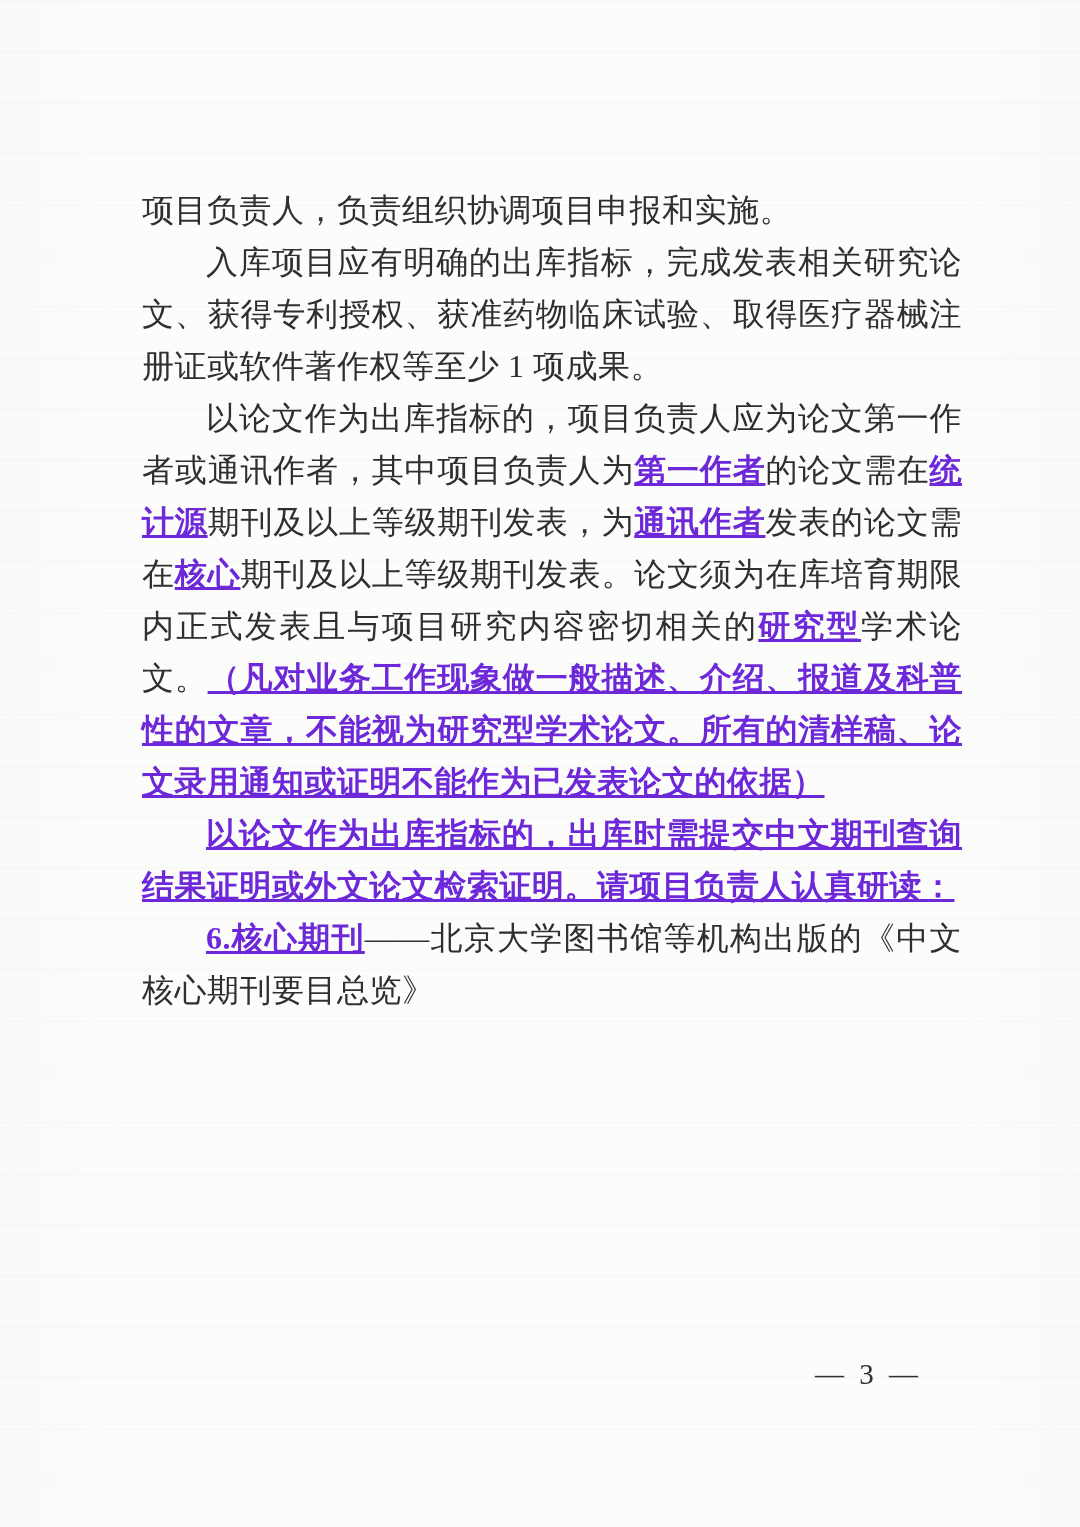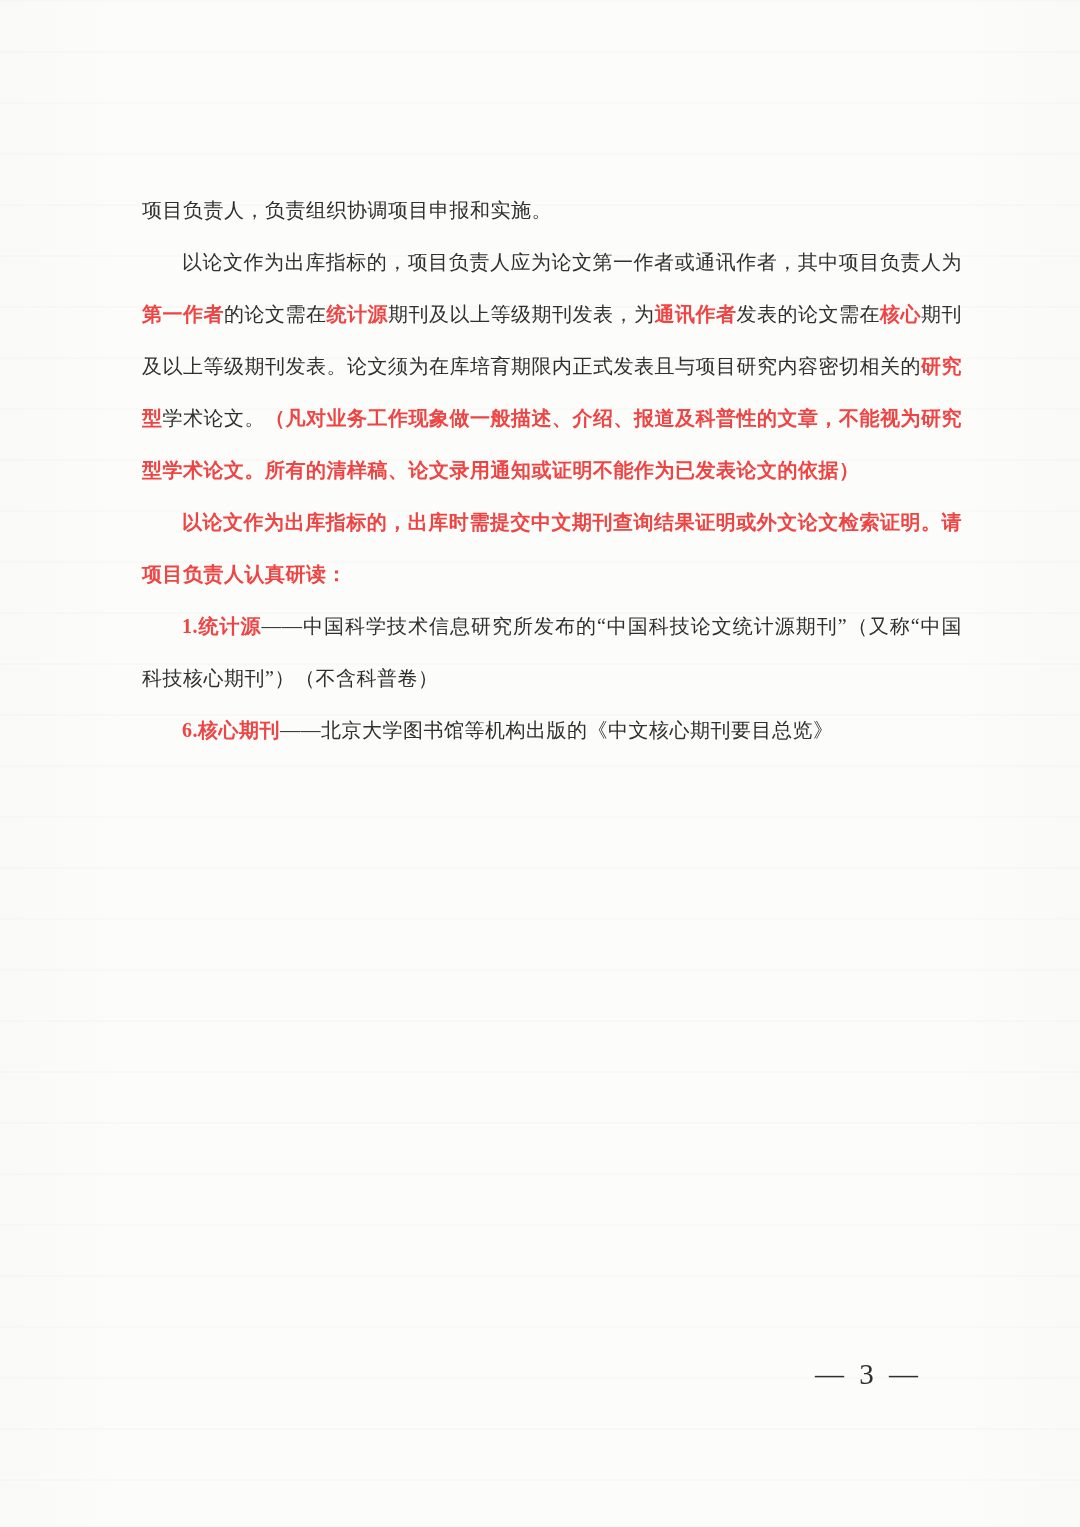--- a/index.html
+++ b/index.html
@@ -25,56 +25,57 @@
       repeating-linear-gradient(180deg,
         rgba(140,140,140,0.030) 0px, rgba(140,140,140,0.030) 2px,
         transparent 2px, transparent 51px),
       linear-gradient(90deg, rgba(120,120,120,0.02), rgba(255,255,255,0) 12%, rgba(255,255,255,0) 88%, rgba(120,120,120,0.02));
   }
   .doc-body {
     position: absolute;
     left: 142px;
     top: 184px;
     width: 820px;
-    font-size: 20px;
+    font-size: 32px;
     line-height: 52px;
     color: #2f2f2f;
     letter-spacing: 0.5px;
     text-align: justify;
     text-justify: inter-character;
   }
   .doc-body p.para {
     margin: 0;
     padding: 0;
   }
   .doc-body p.indent {
     text-indent: 2em;
   }
   .doc-body .bold {
     font-weight: 700;
-    color: #ef4444;
+    color: #6d28d9;
+    text-decoration: underline;
   }
   .page-footer {
     position: absolute;
     top: 1358px;
     right: 158px;
     font-size: 29px;
     color: #2f2f2f;
     letter-spacing: 4px;
   }
 </style>
 </head>
 <body>
 
 <div class="page">
   <div class="scan-texture"></div>
 
   <div class="doc-body">
 
   <p class="para"><span>项目负责人，负责组织协调项目申报和实施。</span></p>
+      <p class="para indent"><span>入库项目应有明确的出库指标，完成发表相关研究论文、获得专利授权、获准药物临床试验、取得医疗器械注册证或软件著作权等至少 1 项成果。</span></p>
       <p class="para indent"><span>以论文作为出库指标的，项目负责人应为论文第一作者或通讯作者，其中项目负责人为</span><span class="bold">第一作者</span><span>的论文需在</span><span class="bold">统计源</span><span>期刊及以上等级期刊发表，为</span><span class="bold">通讯作者</span><span>发表的论文需在</span><span class="bold">核心</span><span>期刊及以上等级期刊发表。论文须为在库培育期限内正式发表且与项目研究内容密切相关的</span><span class="bold">研究型</span><span>学术论文。</span><span class="bold">（凡对业务工作现象做一般描述、介绍、报道及科普性的文章，不能视为研究型学术论文。所有的清样稿、论文录用通知或证明不能作为已发表论文的依据）</span></p>
       <p class="para indent"><span class="bold">以论文作为出库指标的，出库时需提交中文期刊查询结果证明或外文论文检索证明。请项目负责人认真研读：</span></p>
-      <p class="para indent"><span class="bold">1.统计源</span><span>——中国科学技术信息研究所发布的“中国科技论文统计源期刊”（又称“中国科技核心期刊”）（不含科普卷）</span></p>
       <p class="para indent"><span class="bold">6.核心期刊</span><span>——北京大学图书馆等机构出版的《中文核心期刊要目总览》</span></p>
     </div>
 
   <div class="page-footer">— 3 —</div>
 </div>
 
 </body></html>

